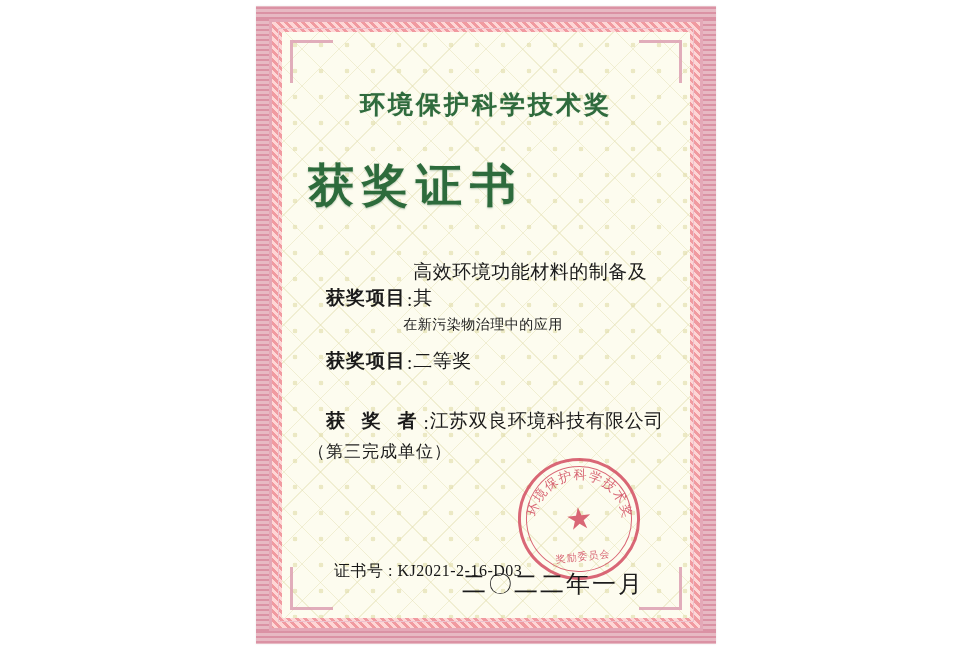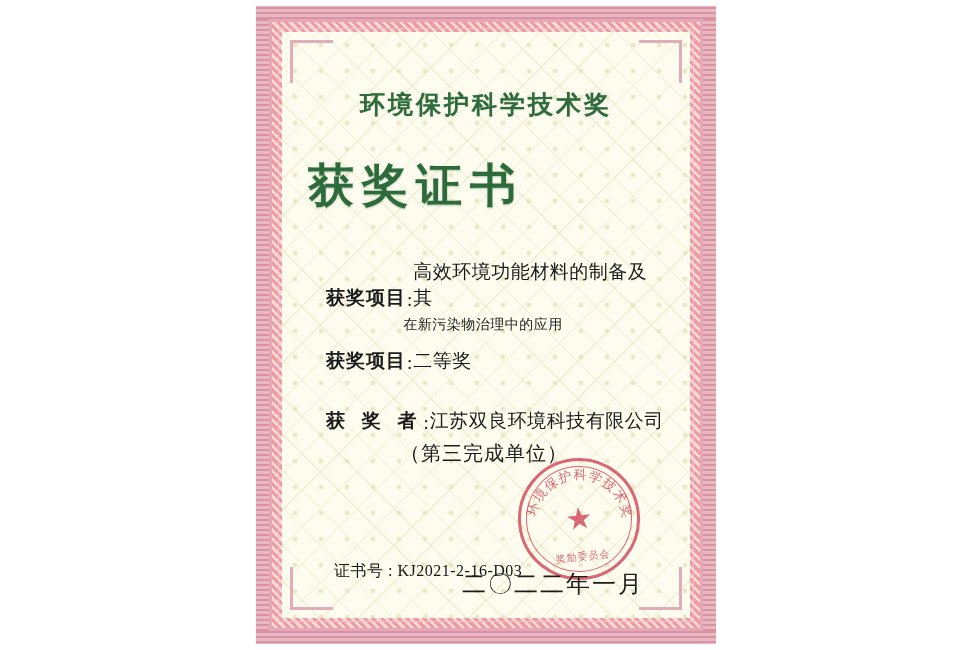--- a/index.html
+++ b/index.html
@@ -141,22 +141,21 @@
     letter-spacing: 0.5px;
     margin: 2px 0 14px 0;
     font-size: 14px;
     padding-right: 6px;
   }
   .row.spaced { margin-top: 34px; }
   .label.wide {
     letter-spacing: 6px;
   }
   .sub-note {
-    text-align: center;
-    font-size: 20px;
+    font-size: 17px;
     margin-top: 6px;
     letter-spacing: 1px;
     padding-right: 4px;
   }
   
   .seal {
     position: absolute;
     left: 236px;
     top: 426px;
     width: 116px;

